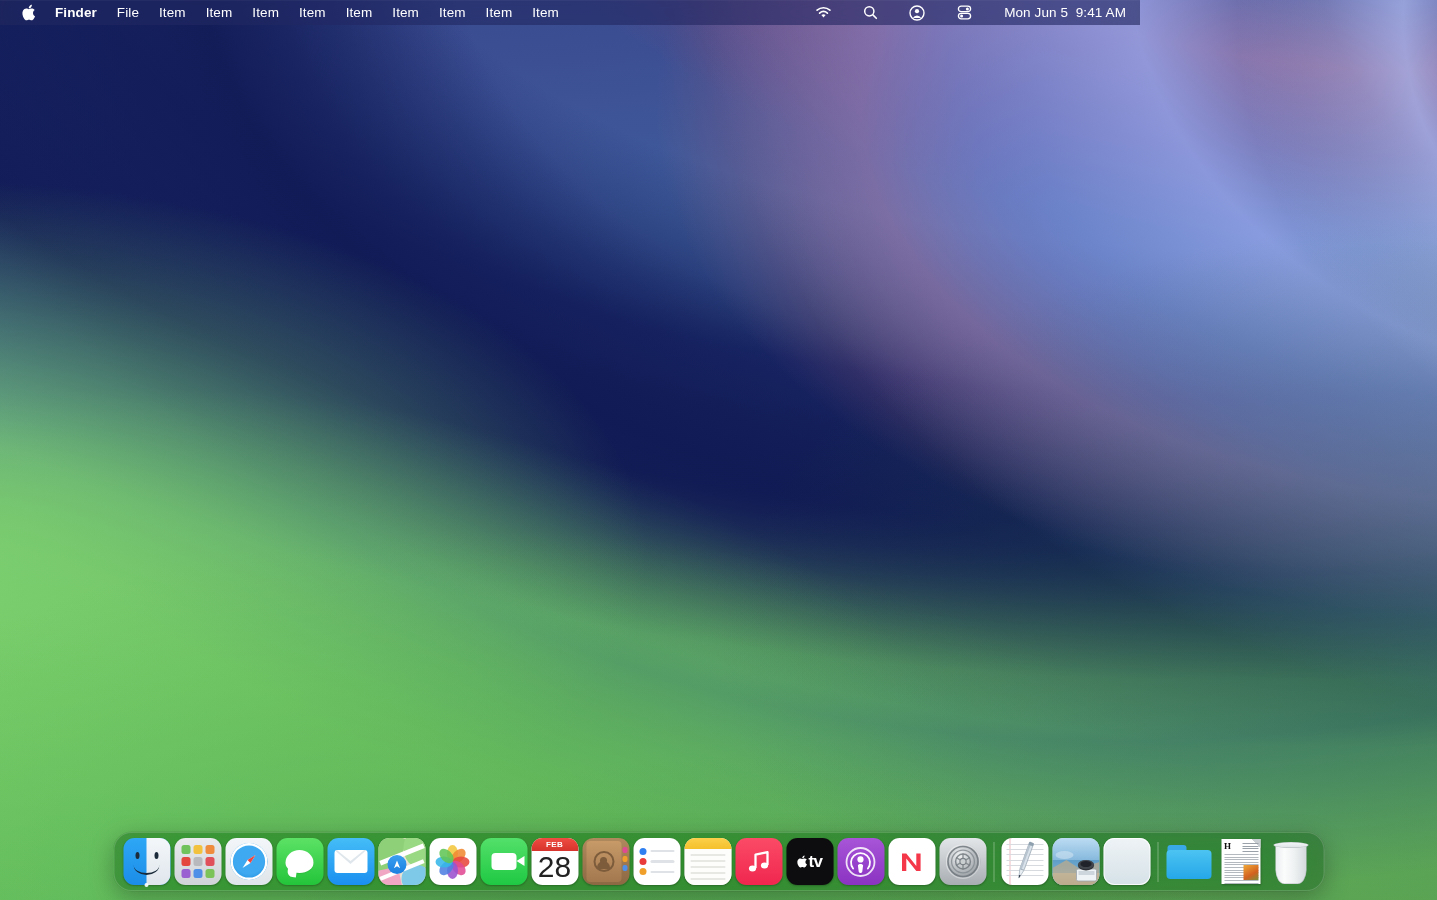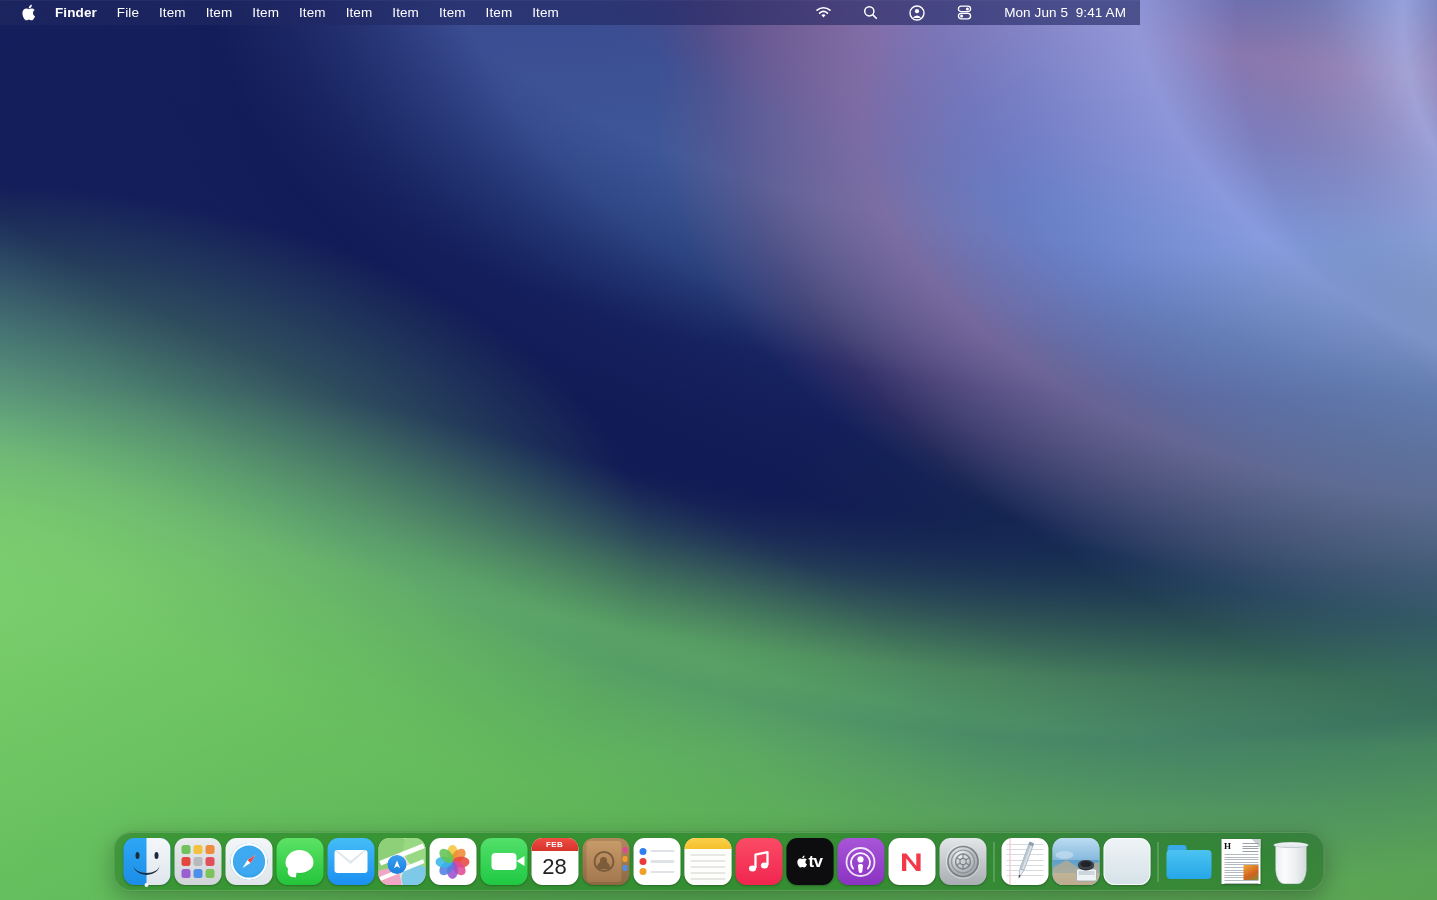--- a/index.html
+++ b/index.html
@@ -215,21 +215,21 @@
 
   .ic-facetime{ background:linear-gradient(180deg,#53e06a,#1fc943); display:flex;align-items:center;justify-content:center;}
   .ic-facetime .cam{ width:25px;height:17px;background:#fff;border-radius:4px;position:relative;}
   .ic-facetime .cam:after{content:"";position:absolute;right:-8px;top:3px;width:0;height:0;
     border-top:5.5px solid transparent;border-bottom:5.5px solid transparent;border-right:8px solid #fff;}
 
   .ic-cal{ background:#fff; display:flex; flex-direction:column; }
   .ic-cal .hd{ height:13px; background:linear-gradient(180deg,#ef4c42,#d6342c); color:#fff;
     font-size:8px; font-weight:700; letter-spacing:.4px; display:flex;align-items:center;justify-content:center;}
   .ic-cal .dy{ flex:1; display:flex;align-items:center;justify-content:center; color:#222;
-    font-size:22px; font-weight:300; line-height:1; padding-bottom:2px;text-align:right;}
+    font-size:30px; font-weight:300; line-height:1; padding-bottom:2px;text-align:right;}
 
   .ic-contacts{ background:linear-gradient(180deg,#b08a5e,#8c6843); position:relative; }
   .ic-contacts .pg{ position:absolute; left:4px; top:3px; right:8px; bottom:3px;
     background:linear-gradient(180deg,#c79a68,#a3784f); border-radius:4px; display:flex;align-items:center;justify-content:center;}
   .ic-contacts .tab{ position:absolute; right:2px; width:5px; height:6px; border-radius:2px; }
   .ic-contacts .av{ width:21px;height:21px;border-radius:50%; border:2px solid #7d5c3c; position:relative; }
   .ic-contacts .av:after{content:"";position:absolute;left:50%;top:4px;transform:translateX(-50%);
     width:7px;height:7px;border-radius:50%;background:#7d5c3c;}
   .ic-contacts .av:before{content:"";position:absolute;left:50%;bottom:1px;transform:translateX(-50%);
     width:13px;height:8px;border-radius:7px 7px 0 0;background:#7d5c3c;}

